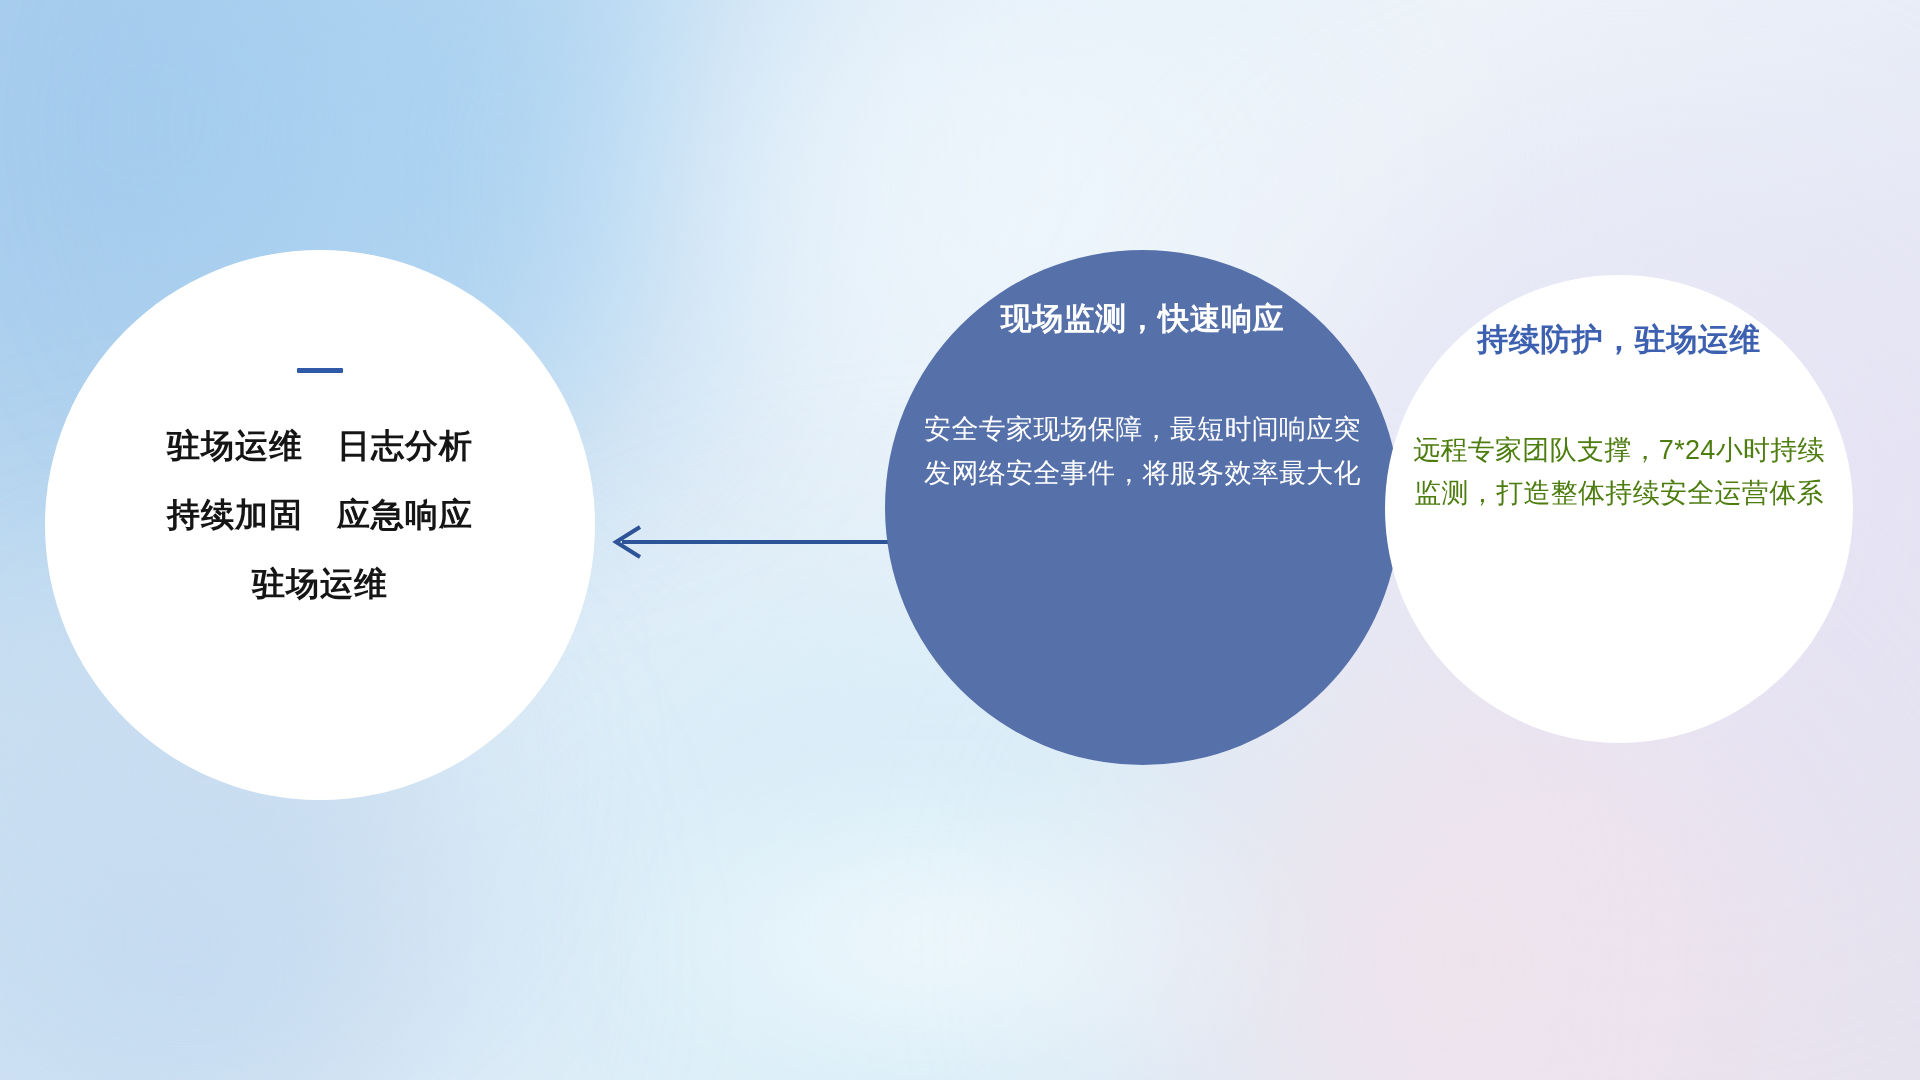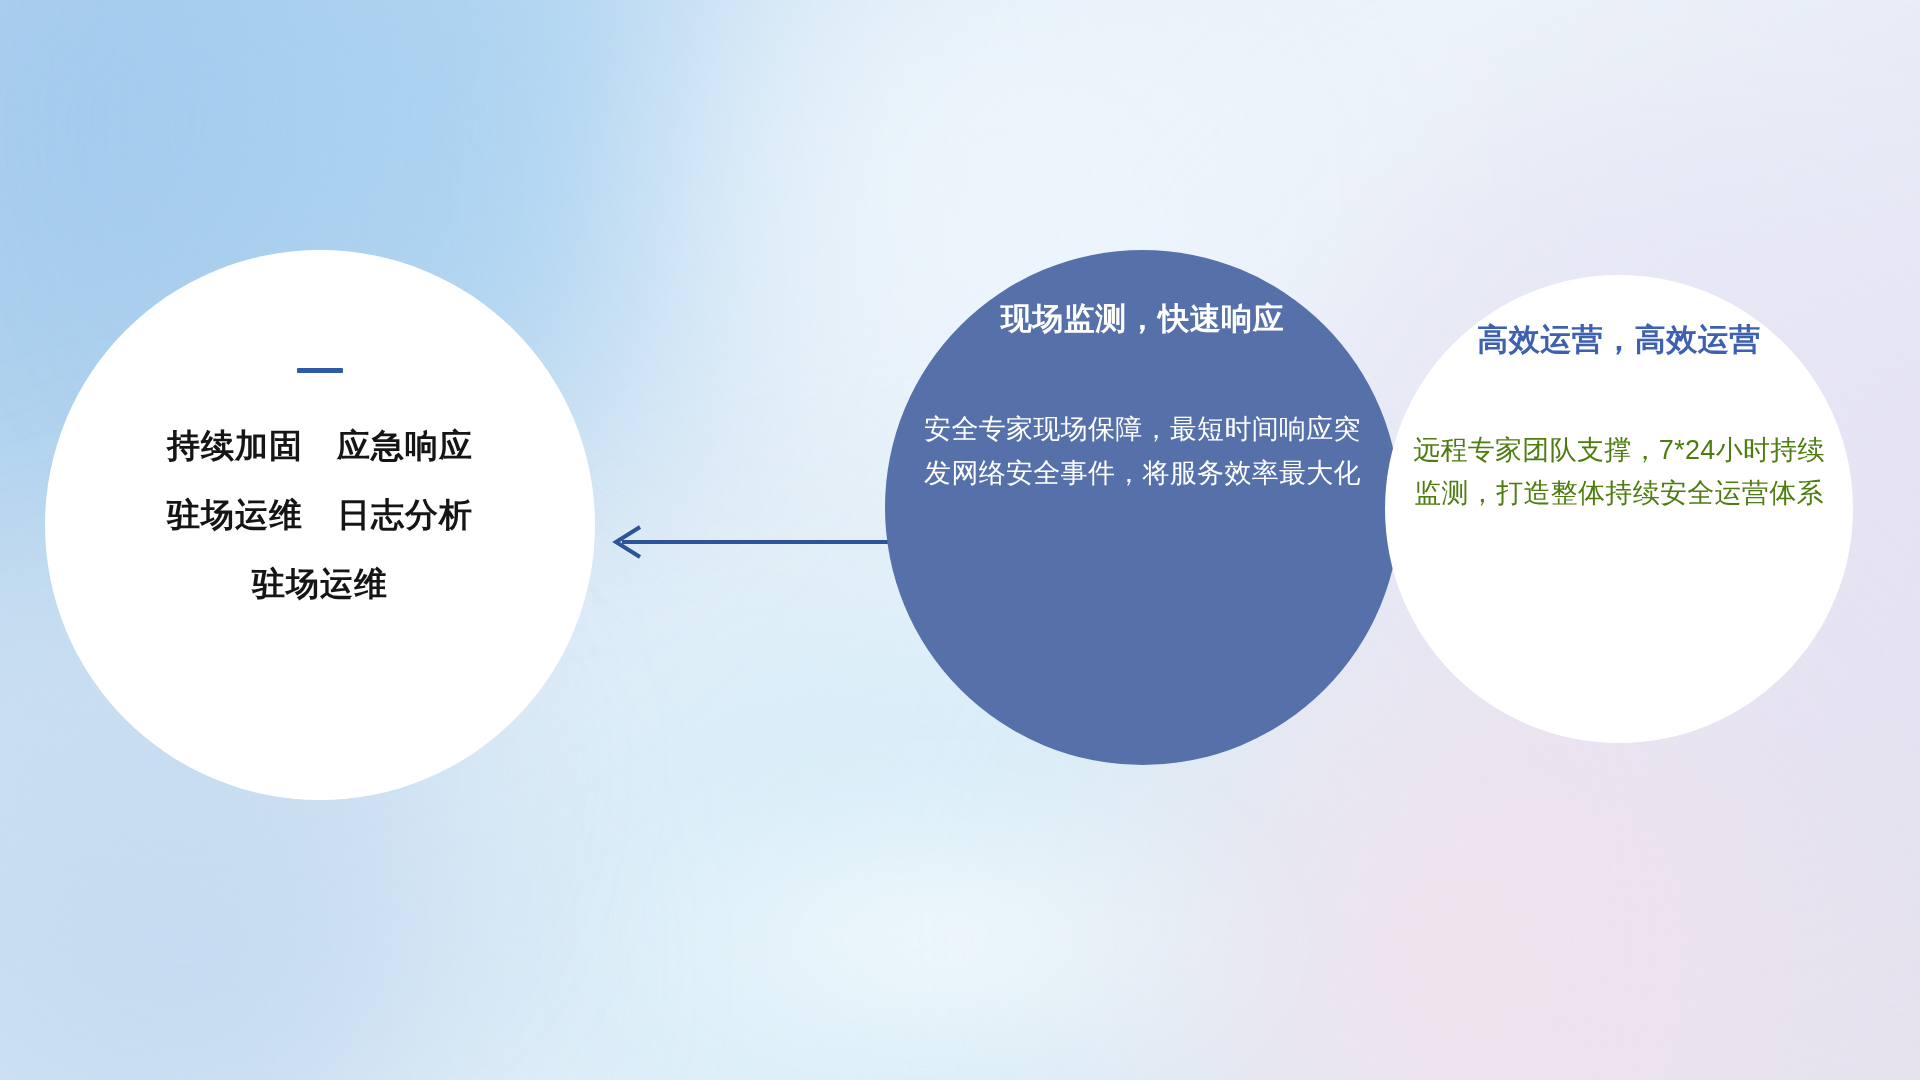--- a/index.html
+++ b/index.html
@@ -135,33 +135,33 @@
   <div class="arrow-wrap">
     <svg width="300" height="48" viewBox="0 0 300 48">
       <line x1="300" y1="24" x2="22" y2="24" stroke="#2d5398" stroke-width="4"></line>
       <polyline points="40,9 16,24 40,39" fill="none" stroke="#2d5398" stroke-width="4"></polyline>
     </svg>
   </div>
 
   <div class="circle circle-left">
     <div class="left-inner">
       <div class="dash"></div>
+      <div class="left-line">驻场运维　日志分析</div>
       <div class="left-line">持续加固　应急响应</div>
-      <div class="left-line">驻场运维　日志分析</div>
       <div class="left-line last">驻场运维</div>
     </div>
   </div>
 
   <div class="circle circle-mid">
     <div class="mid-inner">
       <div class="mid-title">现场监测，快速响应</div>
       <div class="mid-body">安全专家现场保障，最短时间响应突发网络安全事件，将服务效率最大化</div>
     </div>
   </div>
 
   <div class="circle circle-right">
     <div class="right-inner">
-      <div class="right-title">高效运营，高效运营</div>
+      <div class="right-title">持续防护，驻场运维</div>
       <div class="right-body">远程专家团队支撑，7*24小时持续监测，打造整体持续安全运营体系</div>
     </div>
   </div>
 
 </div>
 
 </body></html>

